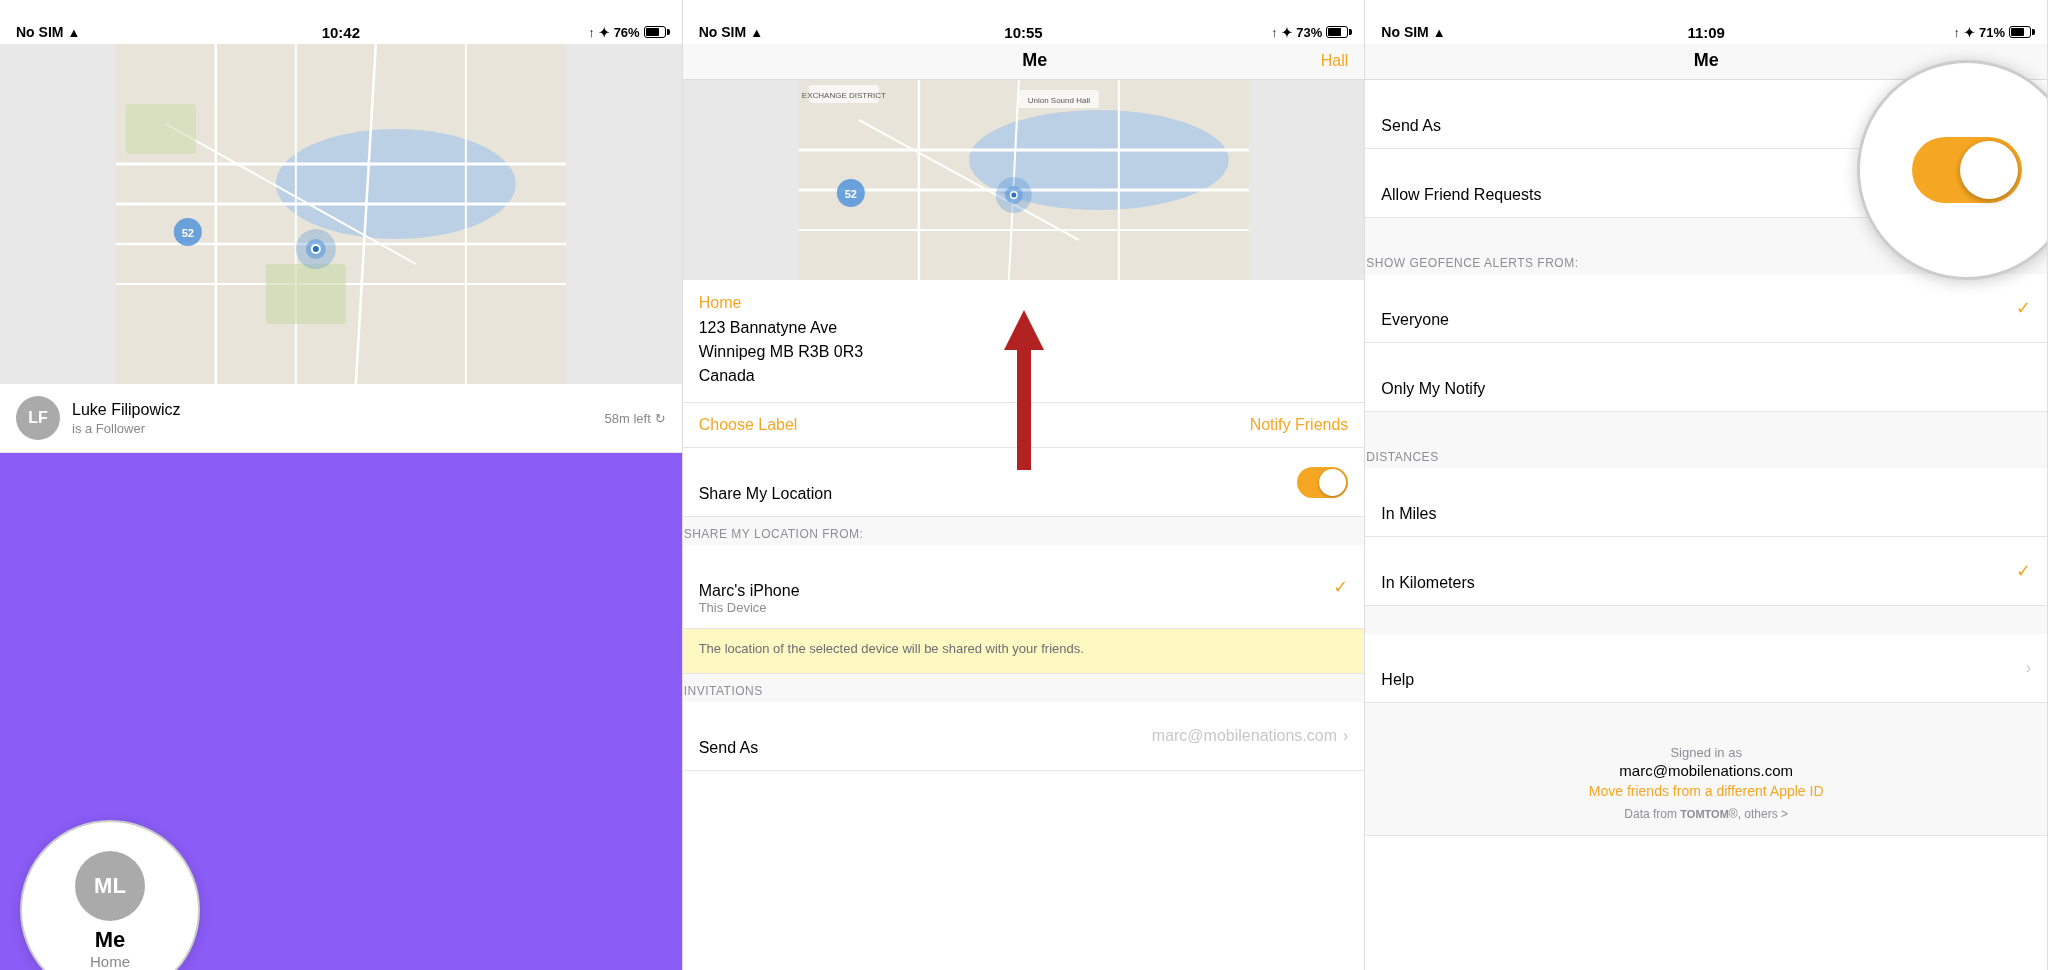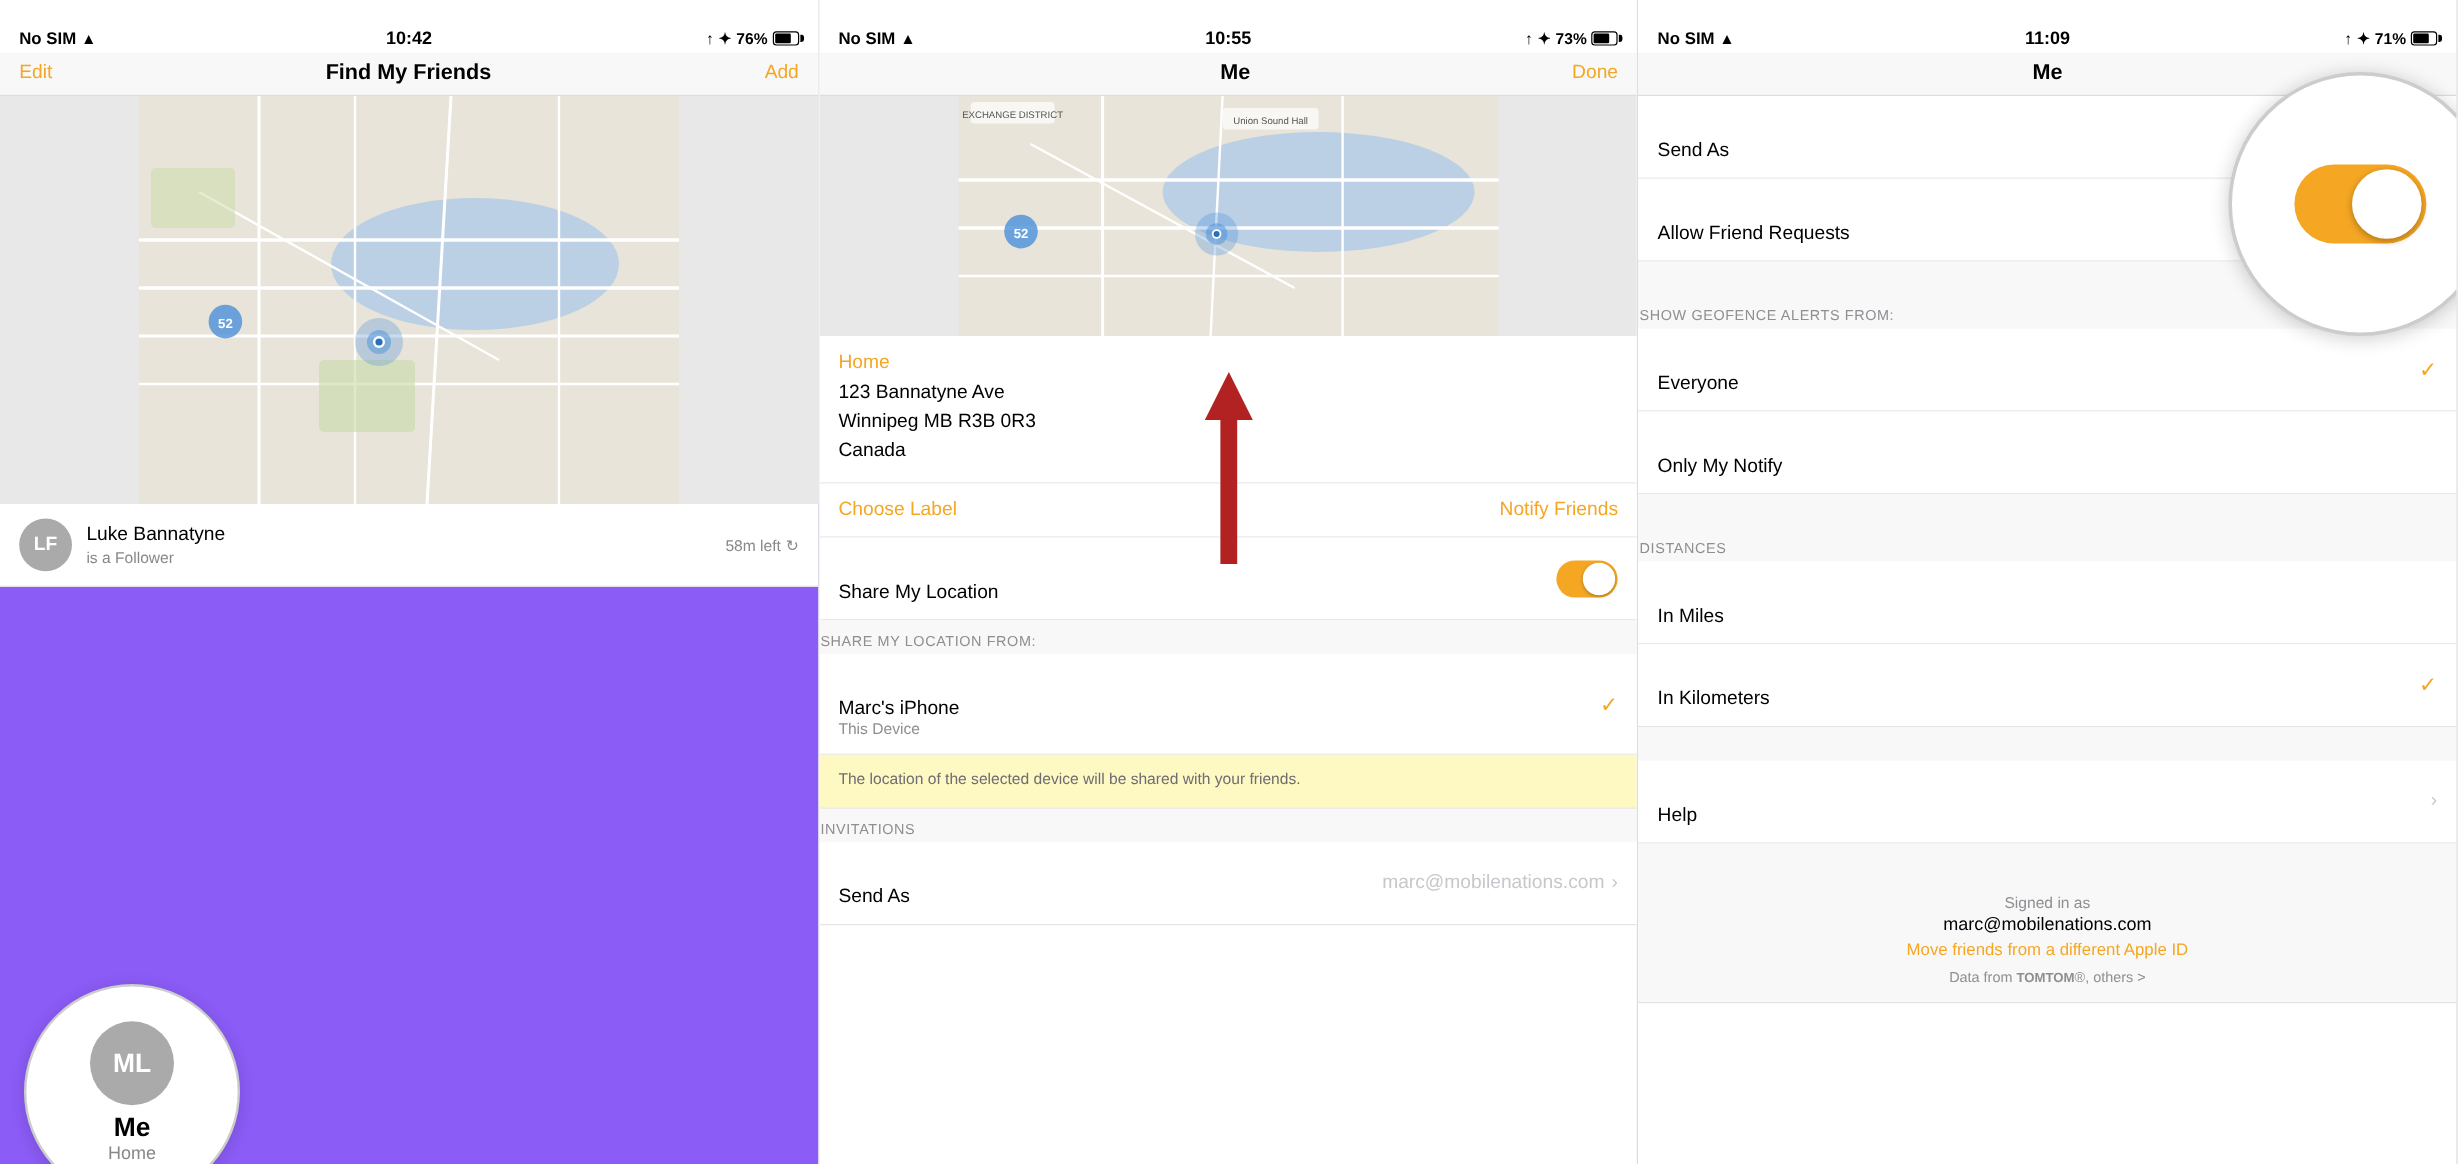--- a/index.html
+++ b/index.html
@@ -244,25 +244,20 @@
     <div class="status-right">
       <span>↑</span>
       <span>✦</span>
       <span>76%</span>
       <div class="battery-icon">
         <div class="battery-fill" style="width:76%"></div>
       </div>
     </div>
   </div>
 
-  <div class="nav-bar">
-    <span class="nav-btn edit">Edit</span>
-    <span class="nav-title">Find My Friends</span>
-    <span class="nav-btn">Add</span>
-  </div>
 
   <div class="map-area">
     <svg class="map-svg" viewBox="0 0 450 340" xmlns="http://www.w3.org/2000/svg">
 
       <rect width="450" height="340" fill="#e8e4d9"></rect>
 
       <ellipse cx="280" cy="140" rx="120" ry="55" fill="#a8c8e8" opacity="0.7"></ellipse>
 
       <line x1="0" y1="120" x2="450" y2="120" stroke="#fff" stroke-width="3"></line>
       <line x1="0" y1="160" x2="450" y2="160" stroke="#fff" stroke-width="3"></line>
@@ -284,21 +279,21 @@
       <circle cx="200" cy="205" r="10" fill="#4a90d9" opacity="0.5"></circle>
       <circle cx="200" cy="205" r="5" fill="#fff"></circle>
       <circle cx="200" cy="205" r="3" fill="#2a70b9"></circle>
     </svg>
   </div>
 
   <div class="list-area">
     <div class="list-item">
       <div class="avatar">LF</div>
       <div class="list-item-info">
-        <div class="list-item-name">Luke Bannatyne</div>
+        <div class="list-item-name">Luke Filipowicz</div>
         <div class="list-item-sub">is a Follower</div>
       </div>
       <div class="list-item-right">
         <span>58m left</span>
         <span>↻</span>
       </div>
     </div>
   </div>
 
   <div class="me-circle-overlay">
@@ -322,21 +317,21 @@
       <span>73%</span>
       <div class="battery-icon">
         <div class="battery-fill" style="width:73%"></div>
       </div>
     </div>
   </div>
 
   <div class="nav-bar">
     <span style="width:50px"></span>
     <span class="nav-title">Me</span>
-    <span class="nav-btn">Done</span>
+    <span class="nav-btn">Hall</span>
   </div>
 
   <div class="map-area" style="max-height:200px;">
     <svg width="100%" height="200" viewBox="0 0 450 200" xmlns="http://www.w3.org/2000/svg">
       <rect width="450" height="200" fill="#e8e4d9"></rect>
       <ellipse cx="300" cy="80" rx="130" ry="50" fill="#a8c8e8" opacity="0.7"></ellipse>
       <line x1="0" y1="70" x2="450" y2="70" stroke="#fff" stroke-width="3"></line>
       <line x1="0" y1="110" x2="450" y2="110" stroke="#fff" stroke-width="3"></line>
       <line x1="0" y1="150" x2="450" y2="150" stroke="#fff" stroke-width="2"></line>
       <line x1="120" y1="0" x2="120" y2="200" stroke="#fff" stroke-width="2.5"></line>

